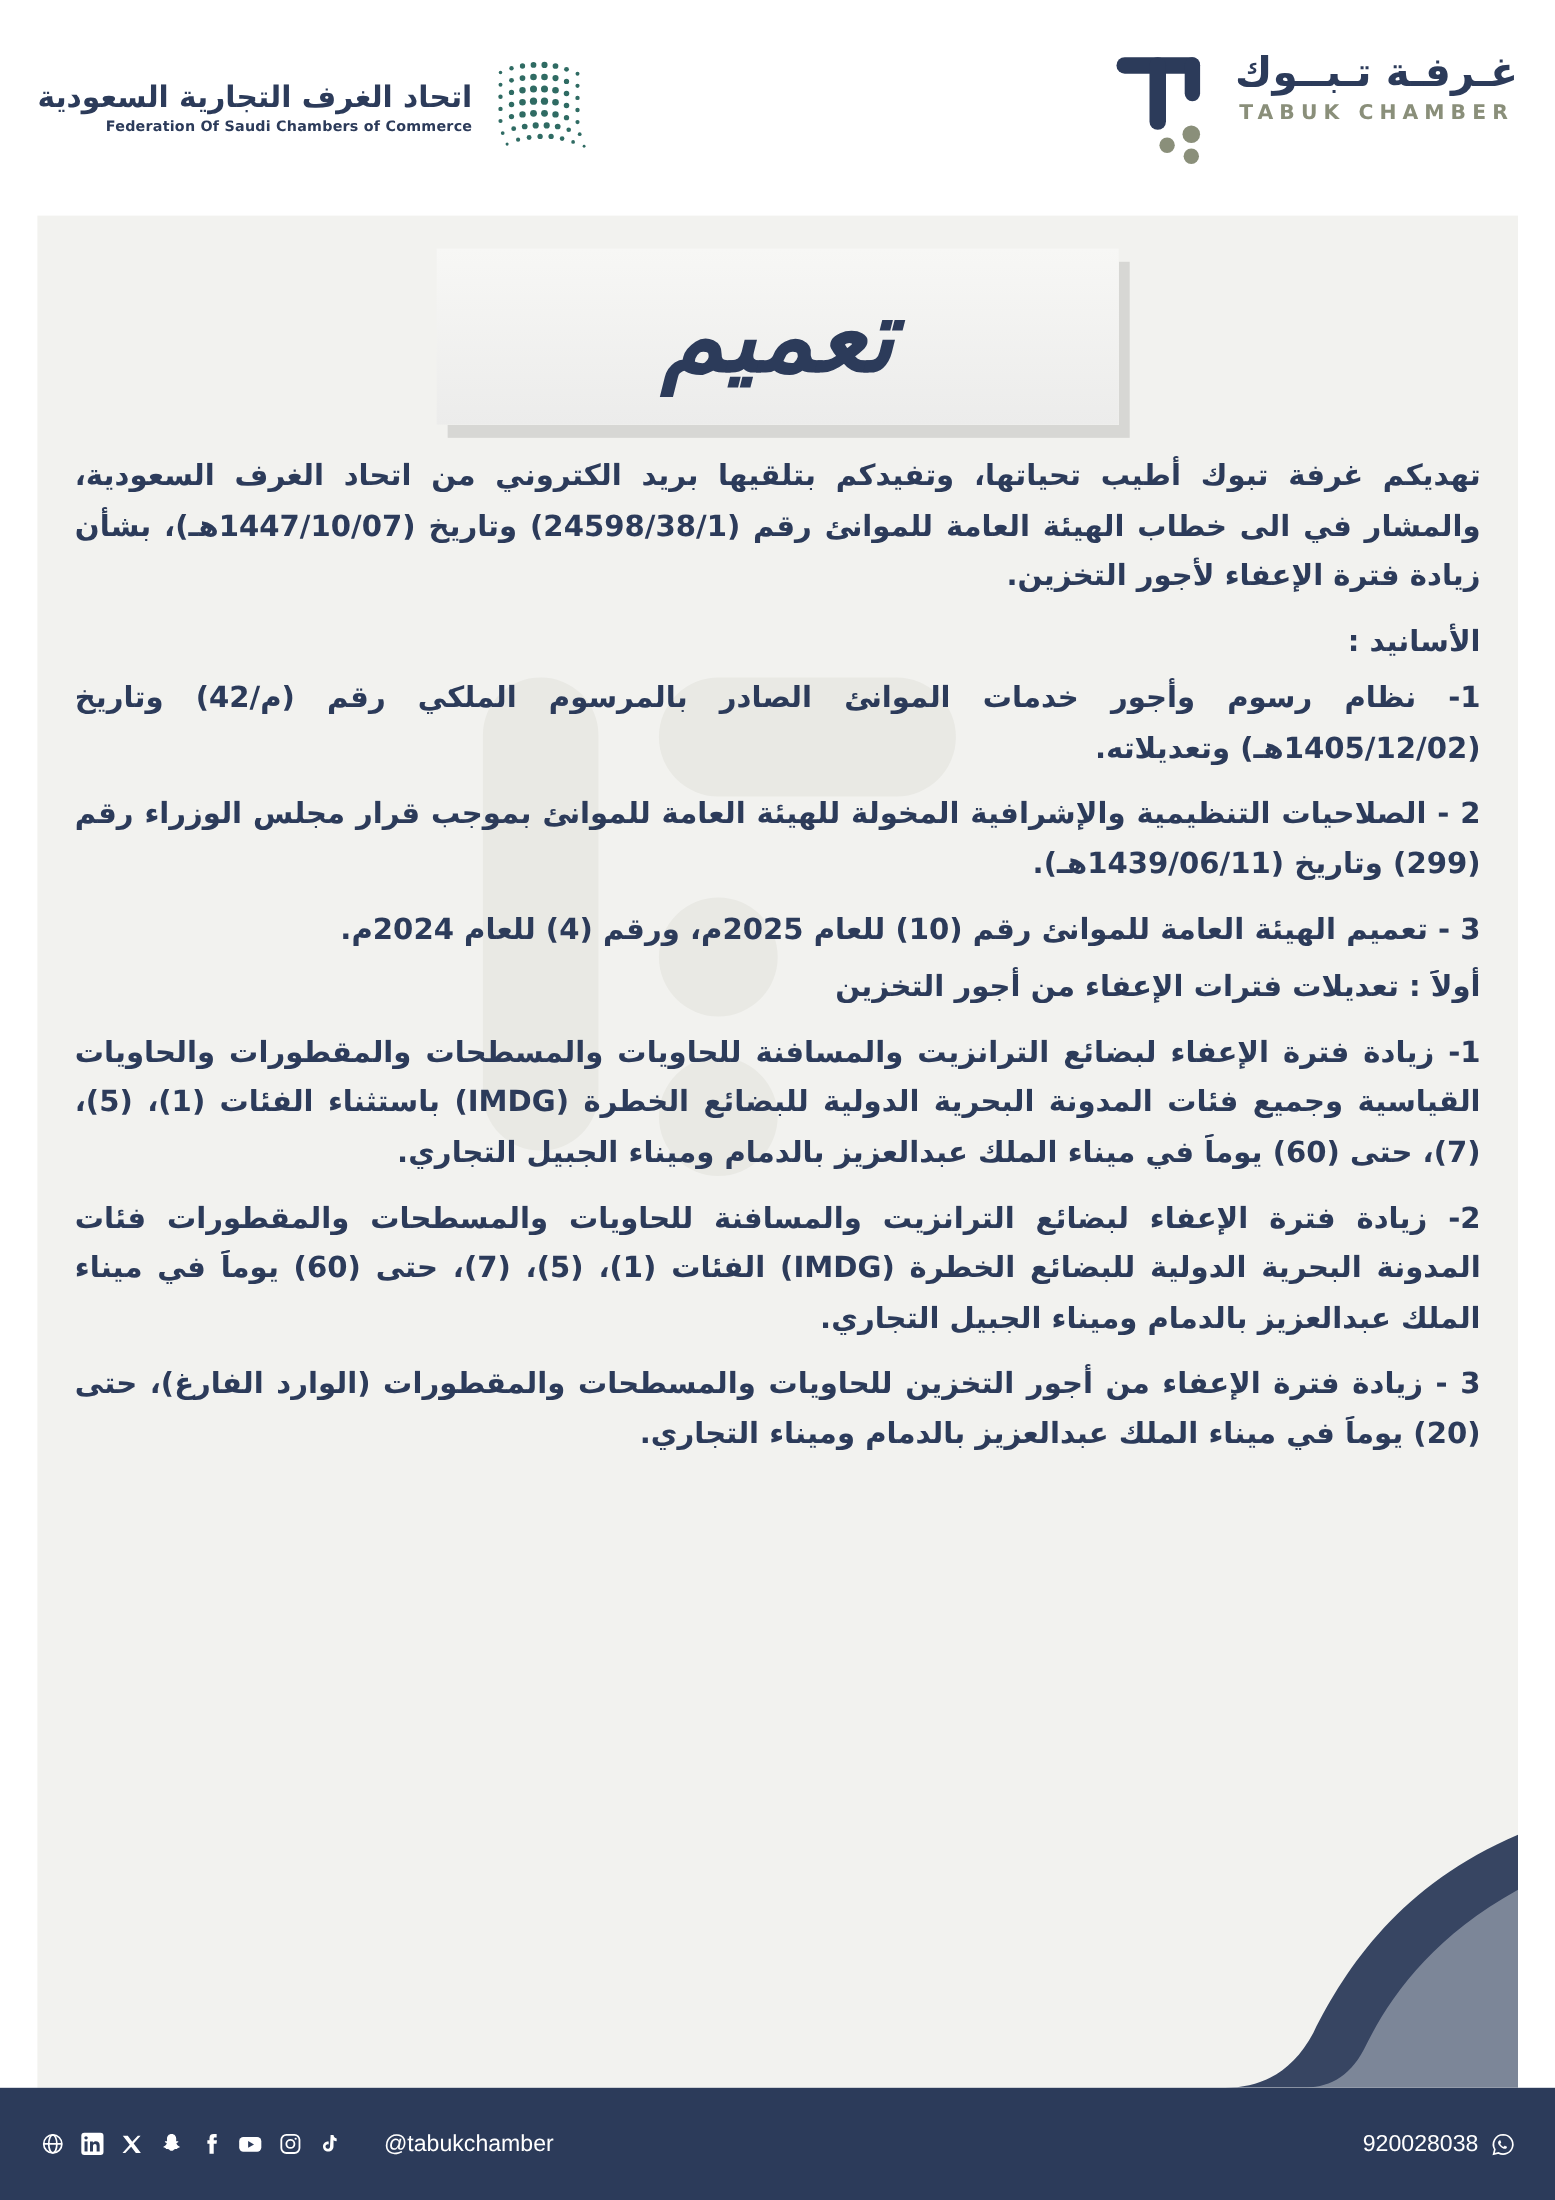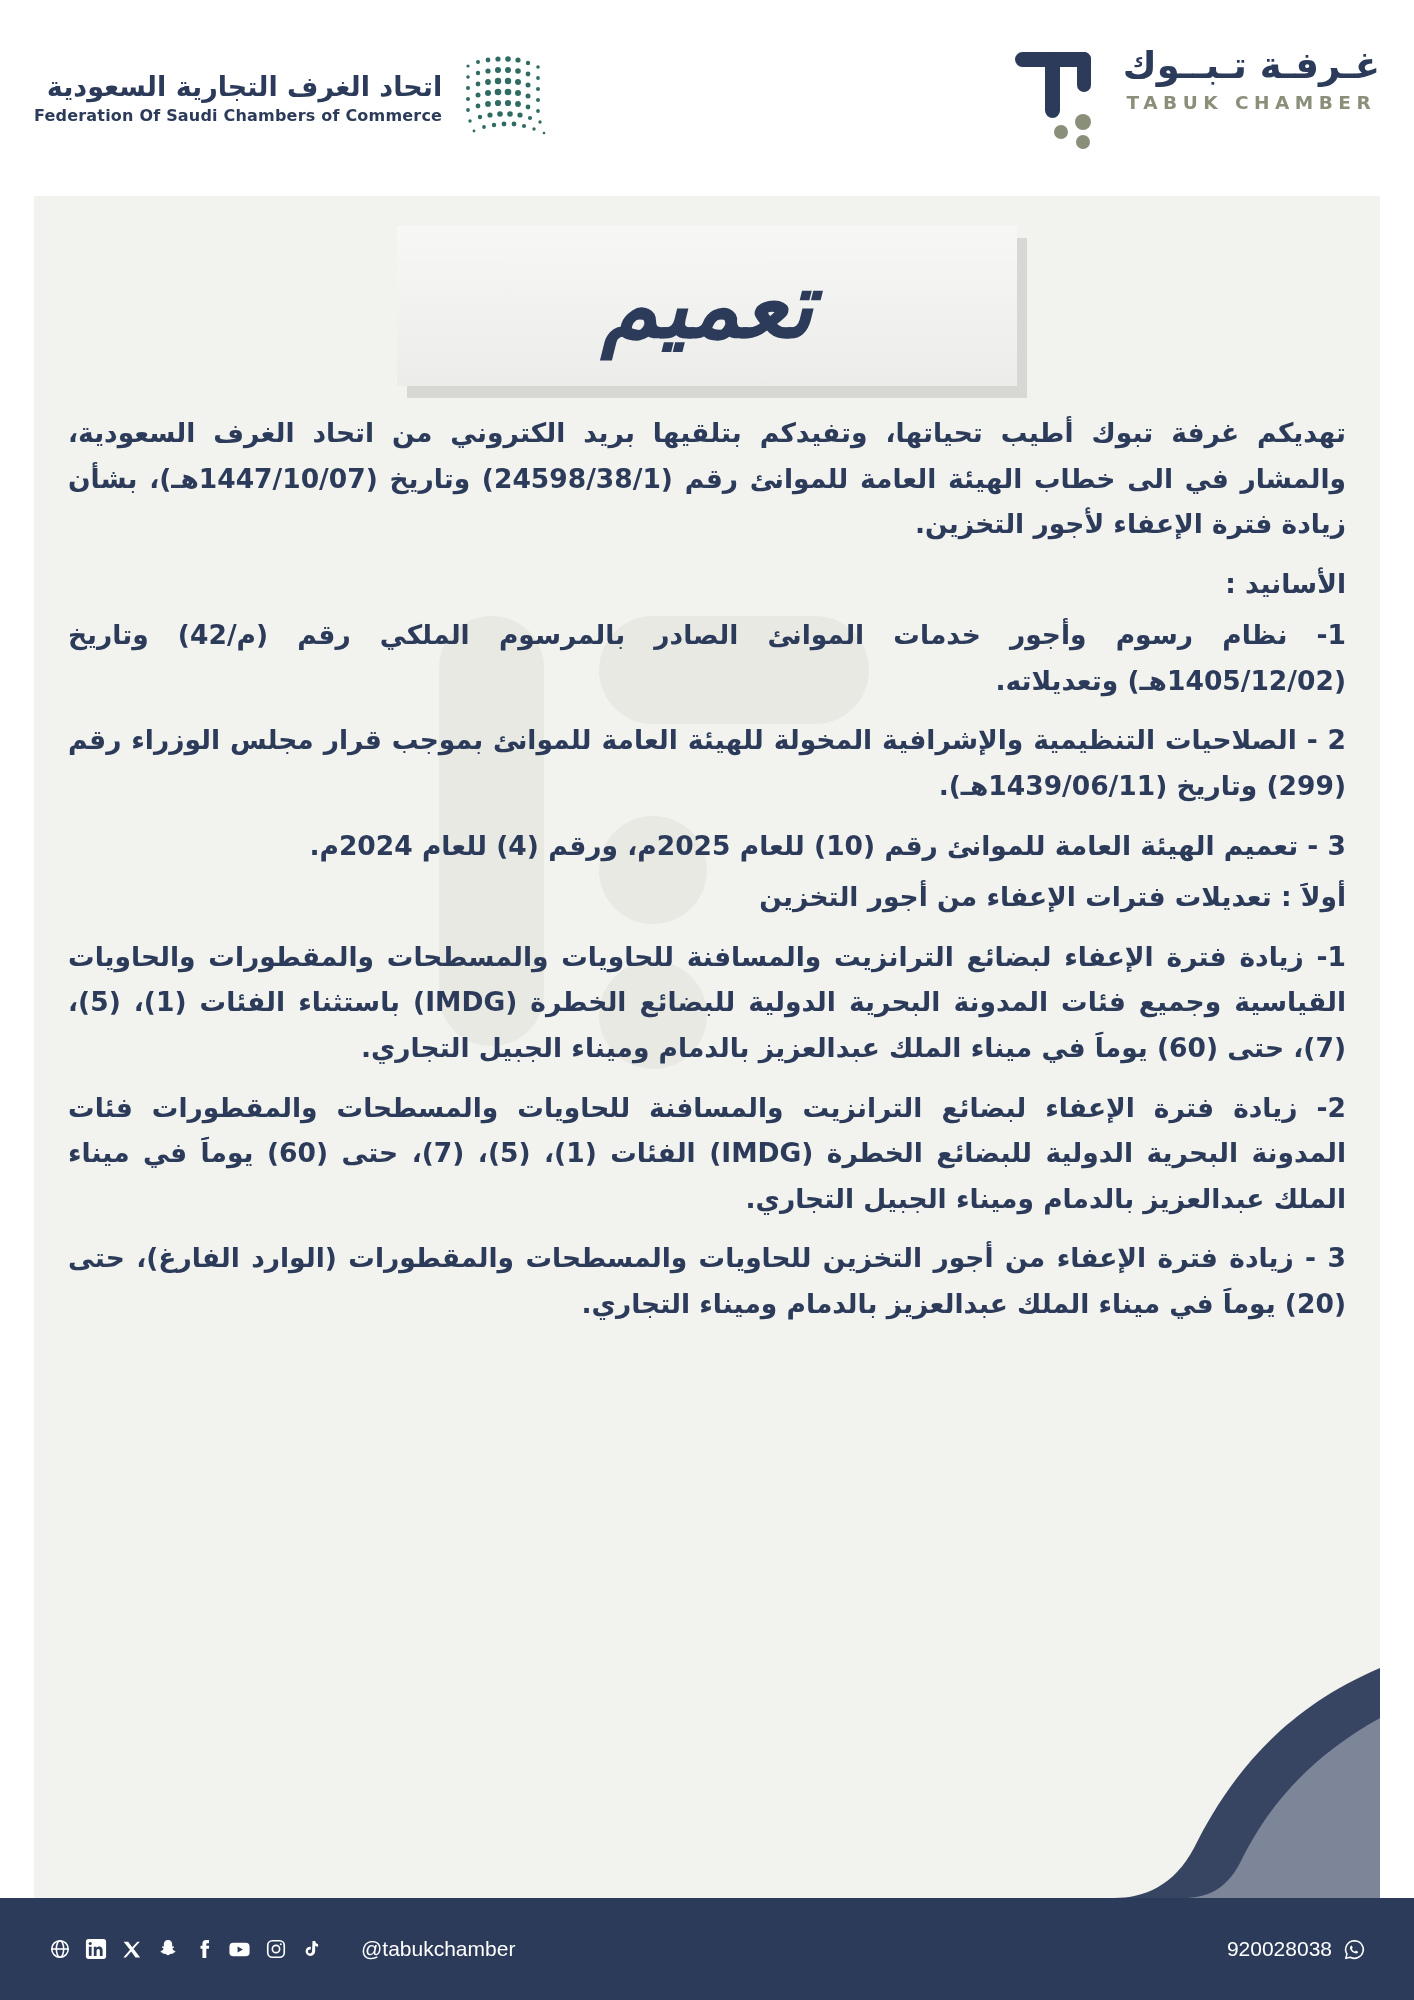--- a/index.html
+++ b/index.html
@@ -51,21 +51,21 @@
     line-height: 1.15;
   }
   .fed-text .ar {
     font-size: 27px;
     font-weight: bold;
     color: #2c3b5a;
     letter-spacing: -0.3px;
     white-space: nowrap;
   }
   .fed-text .en {
-    font-size: 16px;
+    font-size: 13px;
     font-weight: bold;
     color: #2c3b5a;
     letter-spacing: 0.2px;
     margin-top: 5px;
     white-space: nowrap;
   }
   .fed-mark {
     width: 96px;
     height: 96px;
     position: relative;
@@ -199,21 +199,21 @@
     position: absolute;
     bottom: 0;
     left: 0;
     width: 1414px;
     height: 102px;
     background: #2c3b5a;
     display: flex;
     align-items: center;
     justify-content: space-between;
     box-sizing: border-box;
-    padding: 0 48px;
+    padding: 0 36px;
     direction: ltr;
   }
   .footer-left {
     display: flex;
     align-items: center;
     gap: 14px;
   }
   .social {
     display: flex;
     align-items: center;

